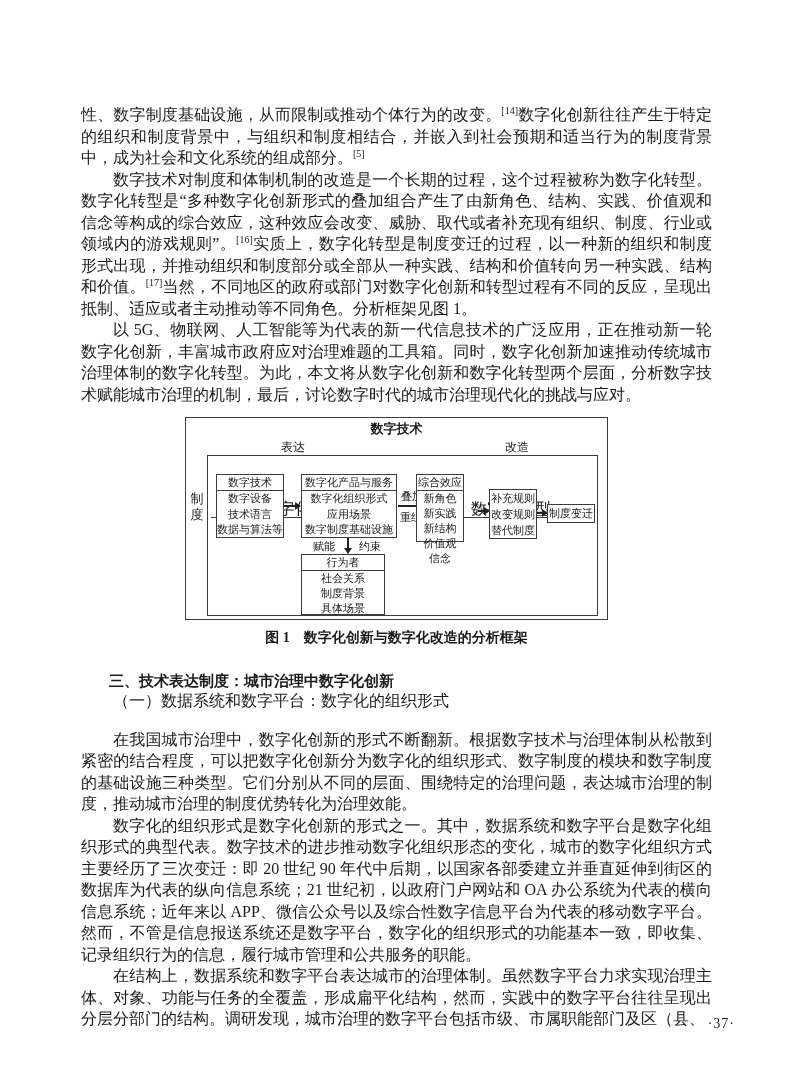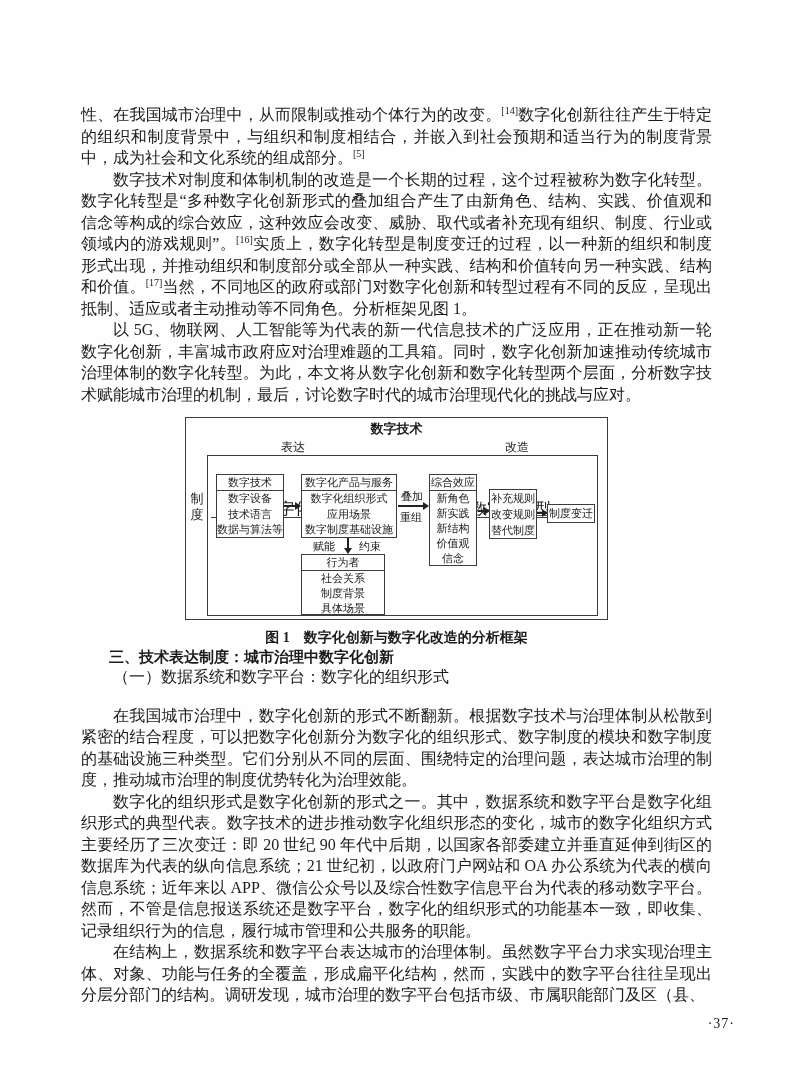--- a/index.html
+++ b/index.html
@@ -50,34 +50,34 @@
   .varrow { position:absolute; width:2px; background:#222; }
   .varrow::after { content:''; position:absolute; bottom:-6px; left:-3.5px;
     width:0; height:0; border-top:6px solid #222;
     border-left:4.5px solid transparent; border-right:4.5px solid transparent; }
 
   .fig-caption { margin:9px 0 0 0; text-align:center; font-weight:bold;
     font-size:14px; line-height:18px;
     font-family:Liberation Serif, serif; }
 
   h2.section {
-    margin:0 0 0 0; font-size:15px; line-height:19px; font-weight:bold;
+    margin:24px 0 0 0; font-size:15px; line-height:19px; font-weight:bold;
     font-family:"Liberation Sans","DejaVu Sans",sans-serif; text-indent:28px;
   }
   p.body.after-heading { margin-top:17px; }
 
   .page-number { position:absolute; top:1016px; left:645px; width:90px;
     text-align:right; font-size:14px; letter-spacing:1px; }
 </style>
 </head>
 <body>
 
 <div class="content">
 
-  <p class="body no-indent"><span>性、在我国城市治理中，从而限制或推动个体行为的改变。</span><sup>[14]</sup><span>数字化创新往往产生于特定的组织和制度背景中，与组织和制度相结合，并嵌入到社会预期和适当行为的制度背景中，成为社会和文化系统的组成部分。</span><sup>[5]</sup></p>
+  <p class="body no-indent"><span>性、数字制度基础设施，从而限制或推动个体行为的改变。</span><sup>[14]</sup><span>数字化创新往往产生于特定的组织和制度背景中，与组织和制度相结合，并嵌入到社会预期和适当行为的制度背景中，成为社会和文化系统的组成部分。</span><sup>[5]</sup></p>
 
   <p class="body"><span>数字技术对制度和体制机制的改造是一个长期的过程，这个过程被称为数字化转型。数字化转型是“多种数字化创新形式的叠加组合产生了由新角色、结构、实践、价值观和信念等构成的综合效应，这种效应会改变、威胁、取代或者补充现有组织、制度、行业或领域内的游戏规则”。</span><sup>[16]</sup><span>实质上，数字化转型是制度变迁的过程，以一种新的组织和制度形式出现，并推动组织和制度部分或全部从一种实践、结构和价值转向另一种实践、结构和价值。</span><sup>[17]</sup><span>当然，不同地区的政府或部门对数字化创新和转型过程有不同的反应，呈现出抵制、适应或者主动推动等不同角色。分析框架见图 1。</span></p>
 
   <p class="body"><span>以 5G、物联网、人工智能等为代表的新一代信息技术的广泛应用，正在推动新一轮数字化创新，丰富城市政府应对治理难题的工具箱。同时，数字化创新加速推动传统城市治理体制的数字化转型。为此，本文将从数字化创新和数字化转型两个层面，分析数字技术赋能城市治理的机制，最后，讨论数字时代的城市治理现代化的挑战与应对。</span></p>
 
   <figure class="figure-wrap" style="margin-left:0;margin-right:0">
     <div class="diagram">
 
       <div class="dg-title">数字技术</div>
 
@@ -104,21 +104,21 @@
         <div class="hd">数字化产品与服务</div>
         <div>数字化组织形式</div>
         <div>应用场景</div>
         <div>数字制度基础设施</div>
       </div>
 
       <div class="dg-small" style="left:214px;top:71px;width:24px;text-align:center">叠加</div>
       <div class="harrow" style="left:212px;top:87px;width:25px"></div>
       <div class="dg-small" style="left:214px;top:92px;width:24px;text-align:left">重组</div>
 
-      <div class="fbox" style="left:243px;top:56px;width:48px;height:92px">
+      <div class="fbox" style="left:230px;top:56px;width:48px;height:68px">
         <div class="hd">综合效应</div>
         <div>新角色</div>
         <div>新实践</div>
         <div>新结构</div>
         <div>价值观</div>
         <div>信念</div>
       </div>
 
       <div class="harrow" style="left:292px;top:92px;width:6px"></div>
 

